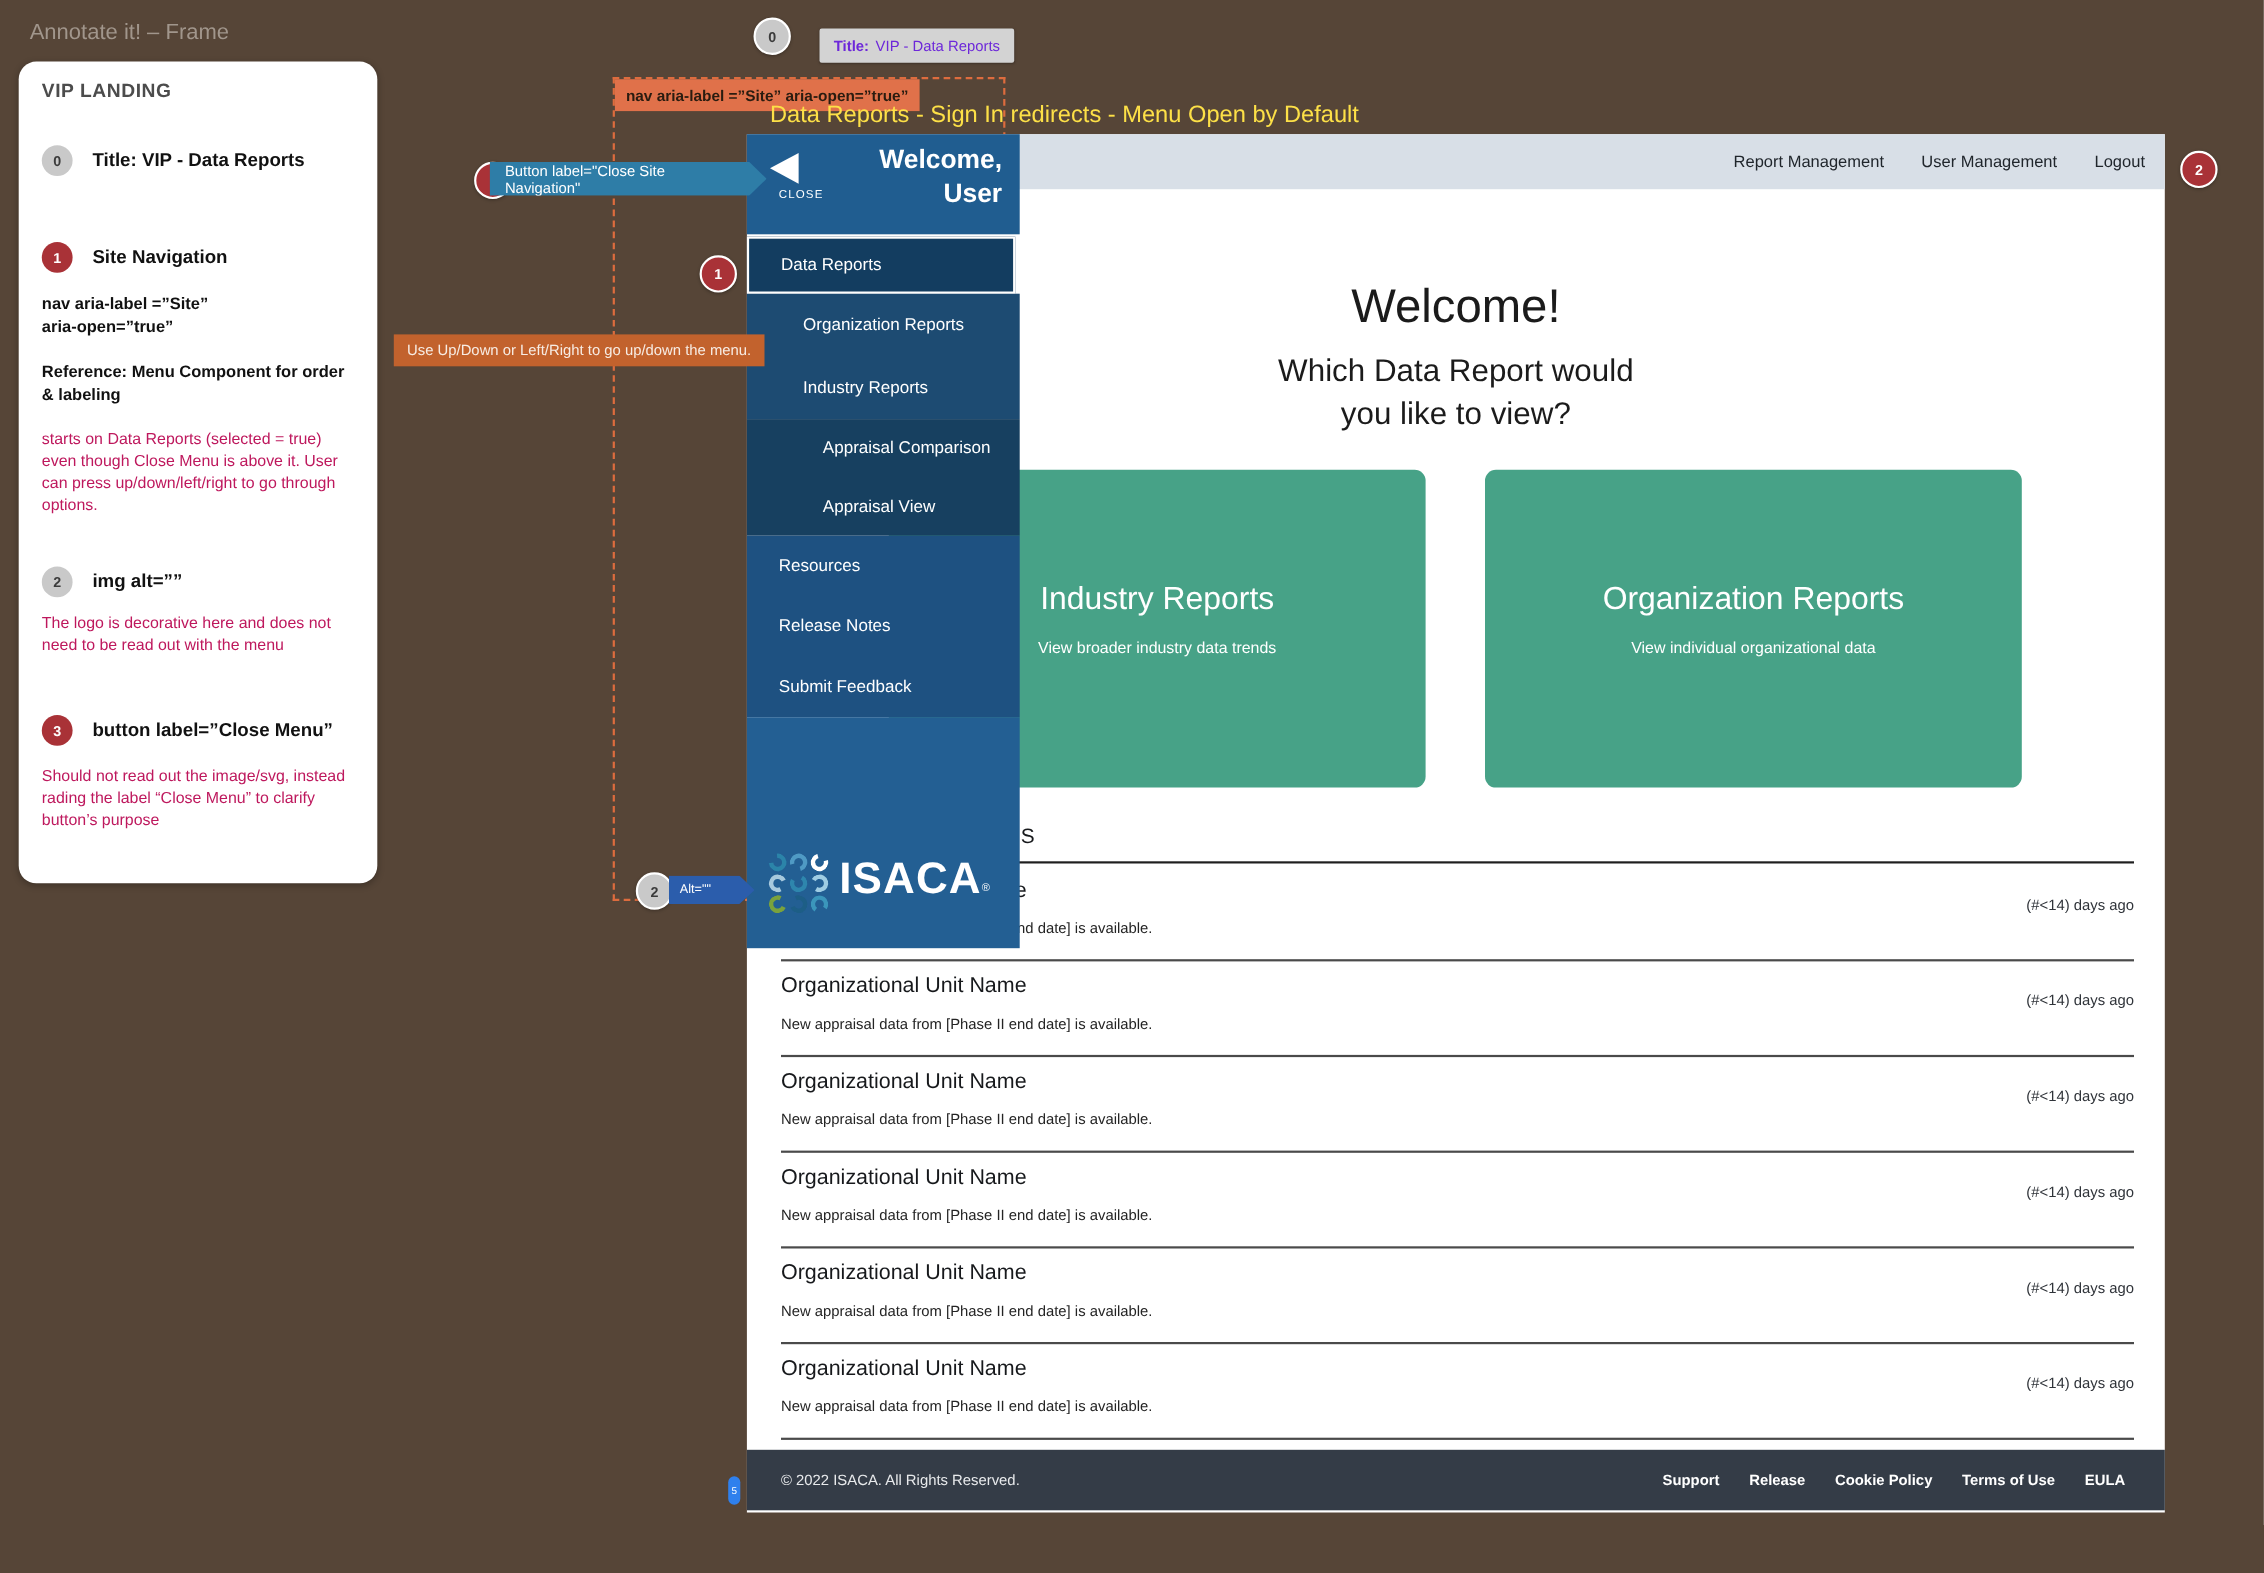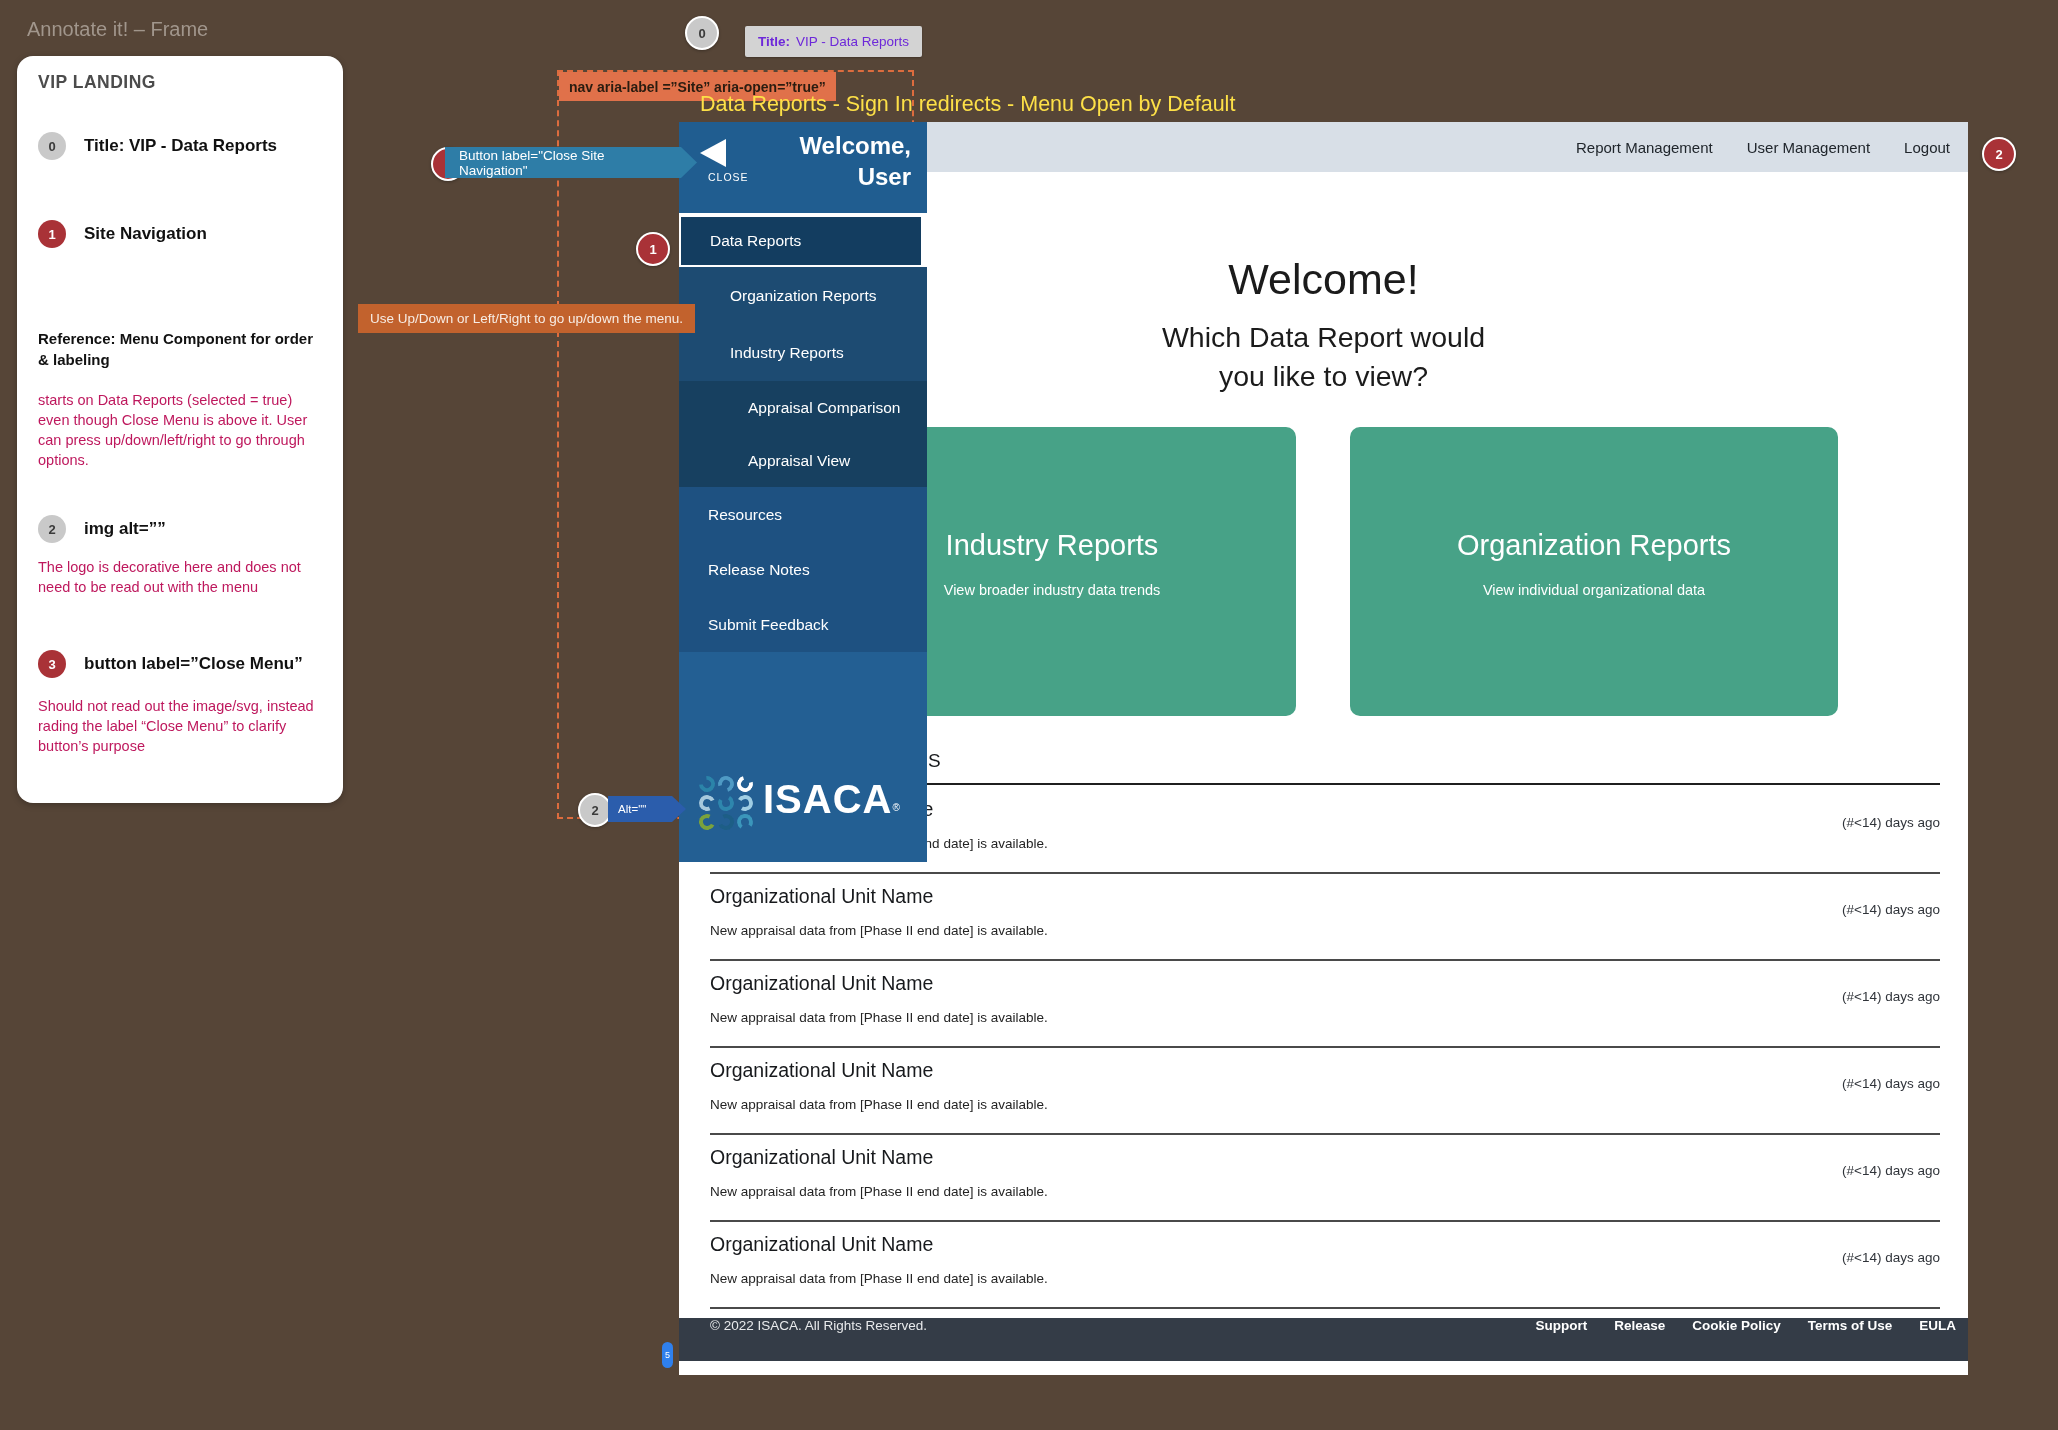--- a/index.html
+++ b/index.html
@@ -95,23 +95,23 @@
   .section-frag{position:absolute;left:249px;top:628px;font-size:19px;color:#17191c;}
   .divider0{position:absolute;left:31px;right:28px;top:661px;border-top:2px solid #1f1f1f;}
 
   .row{position:absolute;left:31px;right:28px;height:87px;}
   .row-title{position:absolute;left:0;top:0;font-size:19.5px;color:#17191c;}
   .row-desc{position:absolute;left:0;top:38px;font-size:13.5px;color:#242424;}
   .row-meta{position:absolute;right:0;top:17px;font-size:13.5px;color:#30343a;}
   .row-div{position:absolute;left:0;right:0;top:74px;border-top:2px solid #4a4a4a;}
 
   .mfooter{
-    position:absolute;left:0;top:1196px;width:100%;height:43px;background:#343c47;color:#e8eaec;
-    display:flex;justify-content:space-between;box-sizing:border-box;
-    padding:0 12px 0 31px;font-size:13.5px;
+    position:absolute;left:0;top:1196px;width:100%;height:55px;background:#343c47;color:#e8eaec;
+    display:flex;align-items:center;justify-content:space-between;box-sizing:border-box;
+    padding:0 36px 0 31px;font-size:13.5px;
   }
   .mfooter .links{display:flex;gap:27px;font-weight:bold;}
   .mfooter a{color:#ffffff;text-decoration:none;}
 
   
   .sidebar{position:absolute;left:0;top:0;width:248px;height:740px;z-index:6;}
   .sb-band{position:absolute;left:0;width:100%;}
   .sb-header{top:0;height:91px;background:#205d90;}
   .close-tri{
     position:absolute;left:21px;top:17px;width:0;height:0;
@@ -155,20 +155,22 @@
 
   <div class="abs pw note-row" style="top:76px;">
     <span class="badge gray">0</span>
     <span class="note-head">Title: VIP - Data Reports</span>
   </div>
 
   <div class="abs pw note-row" style="top:164px;">
     <span class="badge red">1</span>
     <span class="note-head">Site Navigation</span>
   </div>
+  <div class="abs pw note-code" style="top:210px;">nav aria-label =”Site”
+ aria-open=”true”</div>
   <div class="abs pw note-code" style="top:272px;">Reference: Menu Component for order &amp; labeling</div>
   <div class="abs pw note-body" style="top:334px;"> starts on Data Reports (selected = true) even though Close Menu is above it. User can press up/down/left/right to go through options.</div>
 
   <div class="abs pw note-row" style="top:459px;">
     <span class="badge gray">2</span>
     <span class="note-head">img alt=””</span>
   </div>
   <div class="abs pw note-body" style="top:501px;">The logo is decorative here and does not need to be read out with the menu</div>
 
   <div class="abs pw note-row" style="top:594px;">

